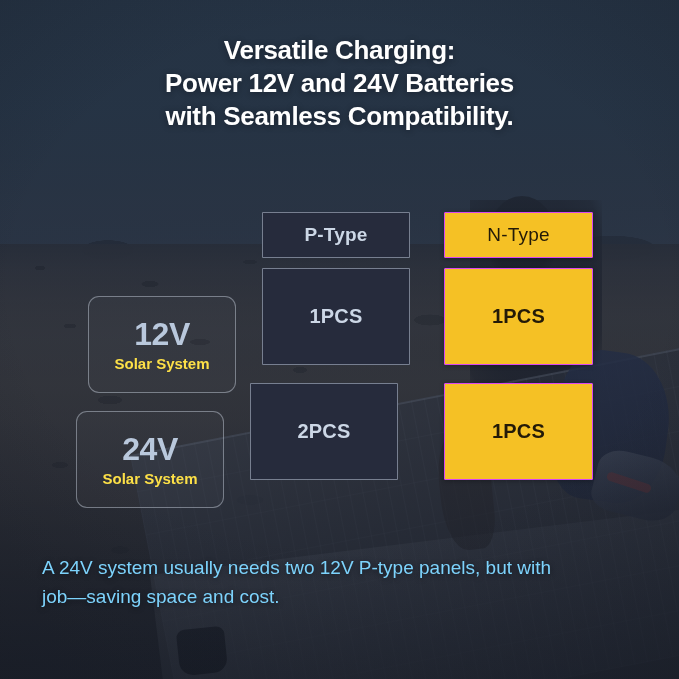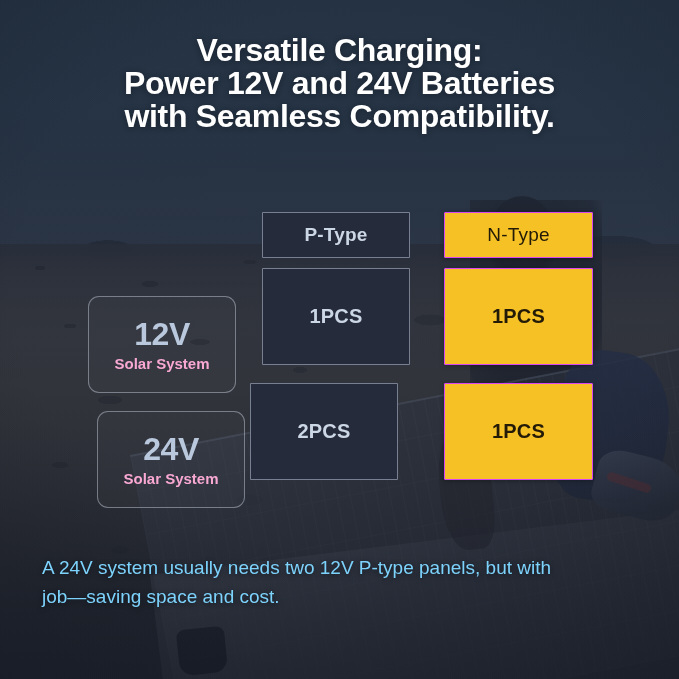--- a/index.html
+++ b/index.html
@@ -154,21 +154,21 @@
     background: radial-gradient(120% 95% at 50% 42%, transparent 40%, rgba(18,22,31,.55) 100%);
   }
 
   
   .headline {
     position: absolute;
     top: 34px; left: 0; right: 0;
     text-align: center;
     color: #ffffff;
     font-weight: 700;
-    font-size: 32px;
+    font-size: 26px;
     line-height: 33px;
     letter-spacing: -0.3px;
     text-shadow: 0 1px 6px rgba(10,14,20,.45);
   }
   .headline div { white-space: nowrap; }
 
   
   .table { position: absolute; }
 
   .cell {
@@ -189,21 +189,21 @@
     margin-top: 28px;
   }
   .rowlabel .volt {
     color: #b9c8dc;
     font-weight: 700;
     font-size: 32px;
     line-height: 34px;
     letter-spacing: -0.5px;
   }
   .rowlabel .sys {
-    color: #f9a8d4;
+    color: #fde047;
     font-weight: 700;
     font-size: 15px;
     line-height: 19px;
     margin-top: 3px;
   }
 
   
   .dark {
     background: #262b3c;
     border: 1px solid rgba(186,196,214,.55);
@@ -285,21 +285,21 @@
       <span class="volt">12V</span>
       <span class="sys">Solar System</span>
     </div>
     <div class="cell dark" style="left:262px; top:268px; width:148px; height:97px;">
       <span class="txt">1PCS</span>
     </div>
     <div class="cell yellow" style="left:444px; top:268px; width:149px; height:97px;">
       <span class="txt">1PCS</span>
     </div>
 
-    <div class="cell rowlabel" style="left:97px; top:383px; width:148px; height:97px;">
+    <div class="cell rowlabel" style="left:76px; top:383px; width:148px; height:97px;">
       <span class="volt">24V</span>
       <span class="sys">Solar System</span>
     </div>
     <div class="cell dark" style="left:250px; top:383px; width:148px; height:97px;">
       <span class="txt">2PCS</span>
     </div>
     <div class="cell yellow" style="left:444px; top:383px; width:149px; height:97px;">
       <span class="txt">1PCS</span>
     </div>
 

